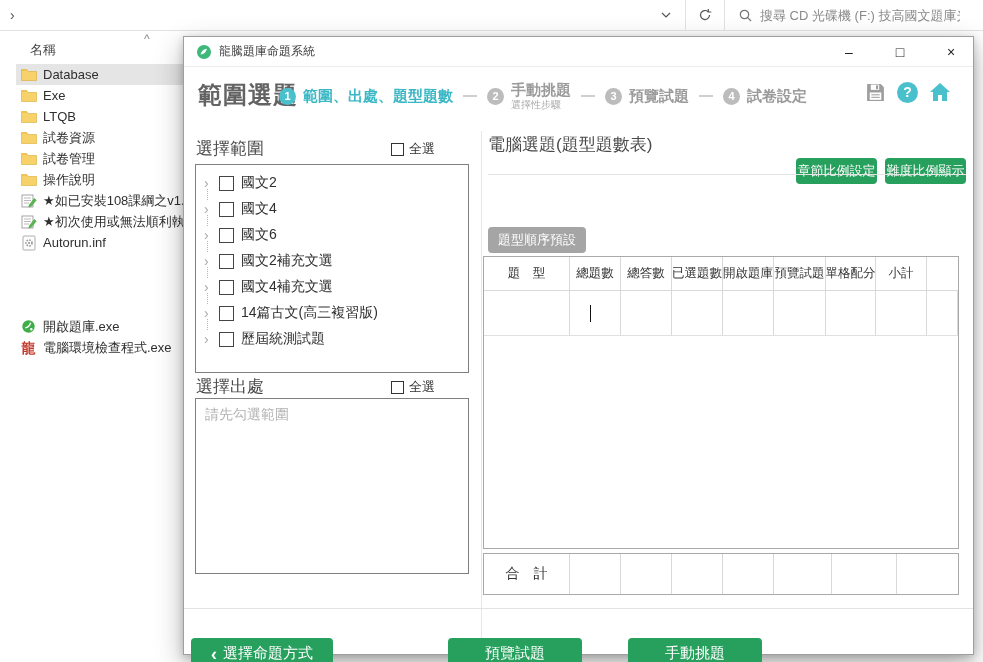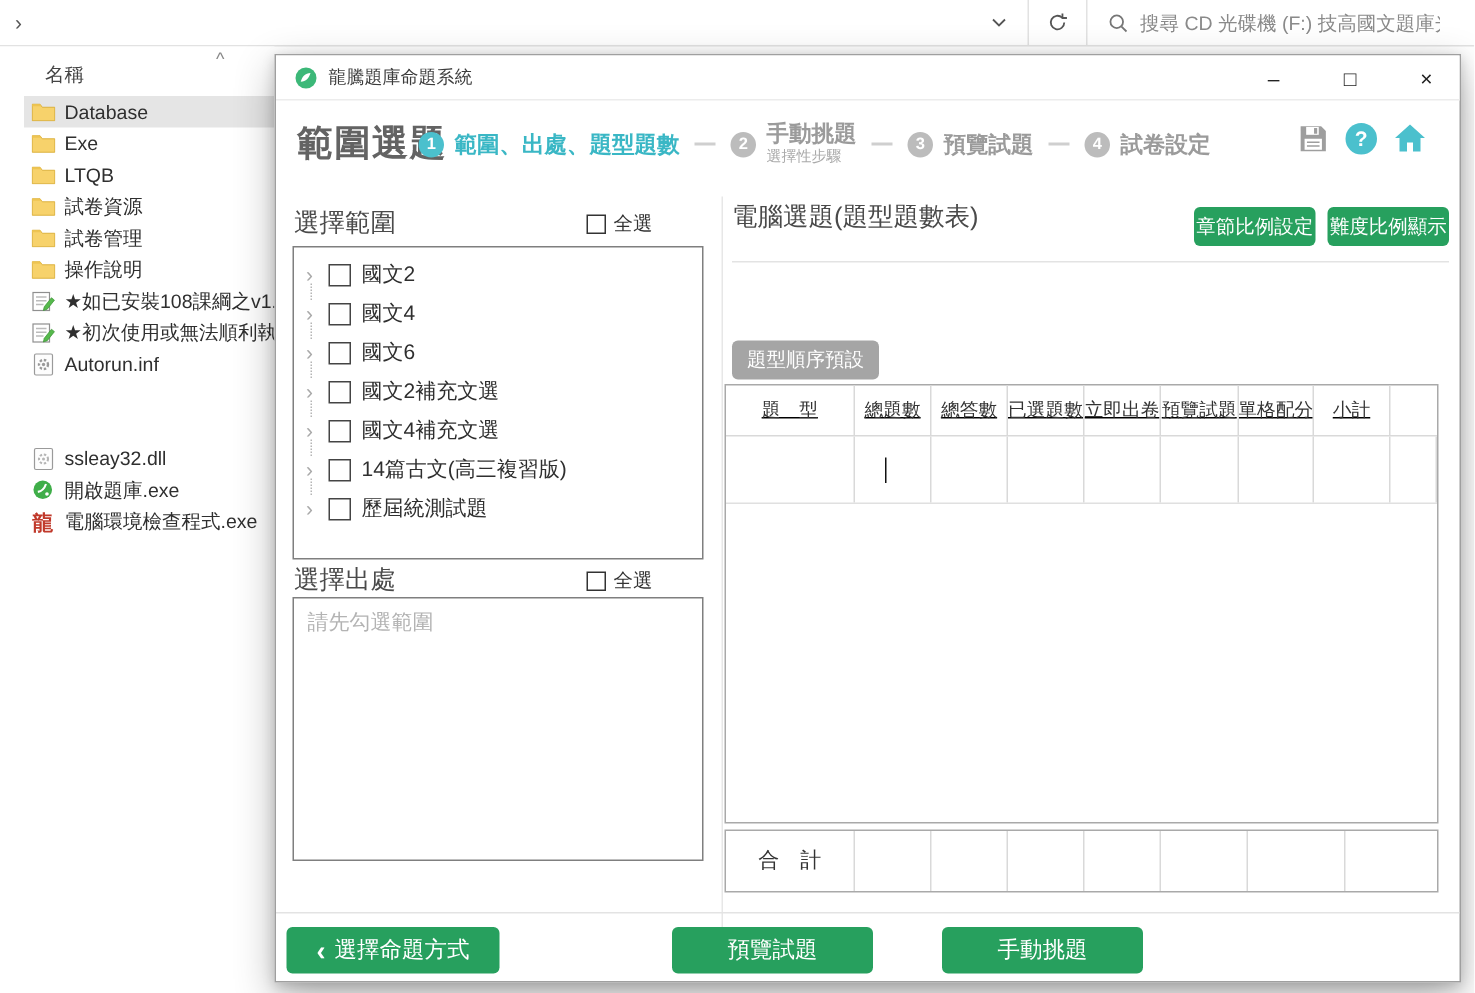--- a/index.html
+++ b/index.html
@@ -69,30 +69,30 @@
   .titem { position:absolute; left:8px; display:flex; align-items:center; gap:7px; height:20px; }
   .tchev { color:#a9a9a9; font-size:14px; width:8px; }
   .tcb { width:15px; height:15px; border:1px solid #444; background:#fff; flex:0 0 15px; }
   .tlbl { font-size:14px; color:#2f2f2f; white-space:nowrap; }
   .tdots { position:absolute; width:0; height:11px; border-left:1px dotted #b5b5b5; }
   .placeholder { position:absolute; left:9px; top:7px; font-size:14px; color:#b3b3b3; }
 
   
   #vdivider { position:absolute; left:297px; top:94px; width:1px; height:512px; background:#e7e7e7; }
   .greenbtn { background:#27a05e; color:#fff; border-radius:4px; display:flex; align-items:center;
-    justify-content:center; font-size:13px; }
+    justify-content:center; font-size:13px;margin-top:20px; }
   #hdivider { position:absolute; left:304px; top:137px; width:478px; height:1px; background:#e3e3e3; }
   #order-badge { position:absolute; left:304px; top:190px; background:#a5a5a5; color:#fff;
     font-size:13px; padding:4px 10px; border-radius:4px; }
   #qtable { position:absolute; left:299px; top:219px; width:476px; height:293px; border:1px solid #a9a9a9; background:#fff; }
   .trow { display:flex; width:100%; }
   .tcell { border-right:1px solid #d9d9d9; display:flex; align-items:center; justify-content:center;
     font-size:12.5px; color:#333; height:100%; overflow:hidden; white-space:nowrap; }
   .tcell:last-child { border-right:none; }
-  #thead-row { height:34px; border-bottom:1px solid #d9d9d9;text-decoration:underline; }
+  #thead-row { height:34px; border-bottom:1px solid #d9d9d9; }
   #tbody-row { height:45px; border-bottom:1px solid #e0e0e0; position:relative; }
   #cursor { position:absolute; left:106px; top:14px; width:1px; height:17px; background:#111; }
   #total-table { position:absolute; left:299px; top:516px; width:476px; height:42px; border:1px solid #a9a9a9; background:#fff; }
   #total-table .tcell { font-size:14px; }
 
   
   #footline { position:absolute; left:0; top:571px; width:100%; height:1px; background:#e3e3e3; }
   .footbtn { position:absolute; top:581px; height:31px; font-size:15px; font-weight:500; }
   .backchev { font-size:18px; font-weight:bold; margin-right:6px; line-height:1; }
 </style>
@@ -213,30 +213,20 @@
     <div class="frow" style="top:201px">
       <span class="ficon">
           <svg width="14" height="16" viewBox="0 0 14 16">
             <rect x="1" y="1" width="12" height="14" rx="1" fill="#fdfdfd" stroke="#9a9a9a" stroke-width=".8"></rect>
             <circle cx="7" cy="8" r="3" fill="none" stroke="#9a9a9a" stroke-width="1.6" stroke-dasharray="1.6 1.2"></circle>
             <circle cx="7" cy="8" r="1.1" fill="#9a9a9a"></circle>
           </svg>
         </span>
       <span class="fname">Autorun.inf</span>
     </div>
-    <div class="frow" style="top:264px">
-      <span class="ficon">
-          <svg width="14" height="16" viewBox="0 0 14 16">
-            <rect x="1" y="1" width="12" height="14" rx="1" fill="#fdfdfd" stroke="#9a9a9a" stroke-width=".8"></rect>
-            <circle cx="7" cy="8" r="3" fill="none" stroke="#b5b5b5" stroke-width="1.4" stroke-dasharray="1.6 1.2"></circle>
-            <circle cx="7" cy="8" r="1" fill="#b5b5b5"></circle>
-          </svg>
-        </span>
-      <span class="fname">ssleay32.dll</span>
-    </div>
 
     <div class="frow" style="top:285px">
       <span class="ficon">
           <svg width="15" height="15" viewBox="0 0 16 16">
             <circle cx="8" cy="8" r="6.6" fill="#3fae49"></circle>
             <path d="M4.5 9.5c2.5-.4 4.8-2.6 5.8-5.6" fill="none" stroke="#fff" stroke-width="1.5"></path>
             <circle cx="11" cy="11" r="1.3" fill="#fff"></circle>
           </svg>
         </span>
       <span class="fname">開啟題庫.exe</span>
@@ -363,21 +353,21 @@
     <div class="greenbtn abs" style="left:701px; top:101px; width:81px; height:26px;">難度比例顯示</div>
     <div id="hdivider"></div>
     <div id="order-badge">題型順序預設</div>
 
     <div id="qtable">
       <div class="trow" id="thead-row">
         <span class="tcell" style="width:86px;">題　型</span>
         <span class="tcell" style="width:51px;">總題數</span>
         <span class="tcell" style="width:51px;">總答數</span>
         <span class="tcell" style="width:51px;">已選題數</span>
-        <span class="tcell" style="width:51px;">立即出卷</span>
+        <span class="tcell" style="width:51px;">開啟題庫</span>
         <span class="tcell" style="width:52px;">預覽試題</span>
         <span class="tcell" style="width:50px;">單格配分</span>
         <span class="tcell" style="width:51px;">小計</span>
         <span class="tcell" style="width:31px;"></span>
       </div>
       <div class="trow" id="tbody-row">
         <span class="tcell" style="width:86px;"></span>
         <span class="tcell" style="width:51px;"></span>
         <span class="tcell" style="width:51px;"></span>
         <span class="tcell" style="width:51px;"></span>

